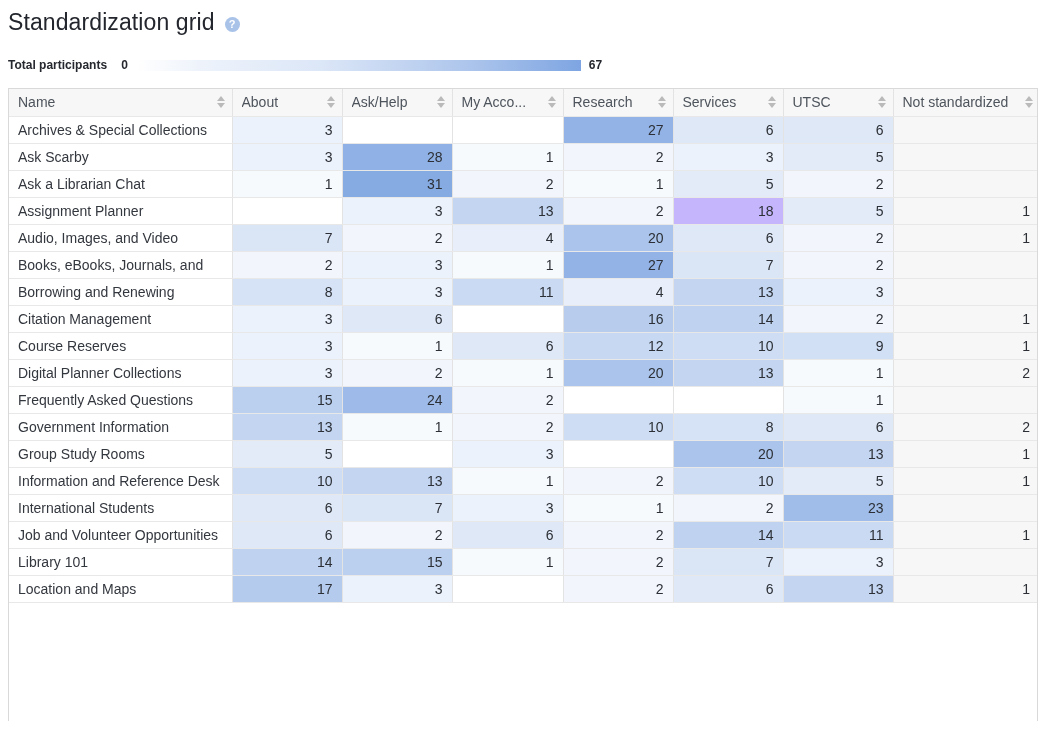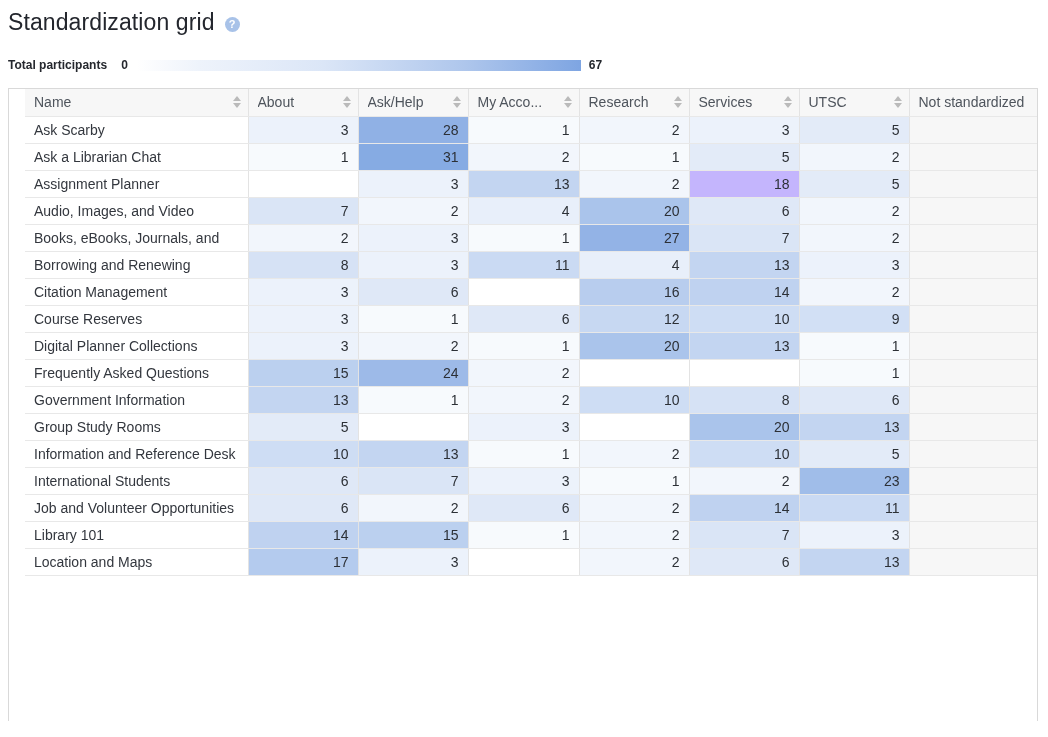--- a/index.html
+++ b/index.html
@@ -78,21 +78,20 @@
 
   
   .grid-wrap {
     margin: 14px 8px 0 8px;
     width: 1030px;
     border: 1px solid #d9d9d9;
     border-bottom: none;
     box-sizing: border-box;
     overflow: hidden;
     height: 633px;
-    padding-left: 16px;
   }
   table.grid {
     border-collapse: collapse;
     table-layout: fixed;
     width: 100%;
     font-size: 13.5px;
   }
   table.grid th,
   table.grid td {
     border-right: 1px solid #e3e3e3;
@@ -265,20 +264,30 @@
               <span class="sort-icon">
                 <i class="up"></i>
                 <i class="down"></i>
               </span>
             </div>
           </th>
         </tr>
     </thead>
     <tbody>
         <tr>
+          <td class="name-cell">Archives &amp; Special Collections</td>
+          <td class="num-cell" style="background: rgb(236, 242, 251);">3</td>
+          <td class="num-cell" style="background: rgb(255, 255, 255);"></td>
+          <td class="num-cell" style="background: rgb(255, 255, 255);"></td>
+          <td class="num-cell" style="background: rgb(147, 179, 230);">27</td>
+          <td class="num-cell" style="background: rgb(223, 232, 247);">6</td>
+          <td class="num-cell" style="background: rgb(223, 232, 247);">6</td>
+          <td class="num-cell ns-cell"></td>
+        </tr>
+        <tr>
           <td class="name-cell">Ask Scarby</td>
           <td class="num-cell" style="background: rgb(236, 242, 251);">3</td>
           <td class="num-cell" style="background: rgb(144, 177, 229);">28</td>
           <td class="num-cell" style="background: rgb(247, 250, 253);">1</td>
           <td class="num-cell" style="background: rgb(242, 246, 252);">2</td>
           <td class="num-cell" style="background: rgb(236, 242, 251);">3</td>
           <td class="num-cell" style="background: rgb(227, 235, 248);">5</td>
           <td class="num-cell ns-cell"></td>
         </tr>
         <tr>

